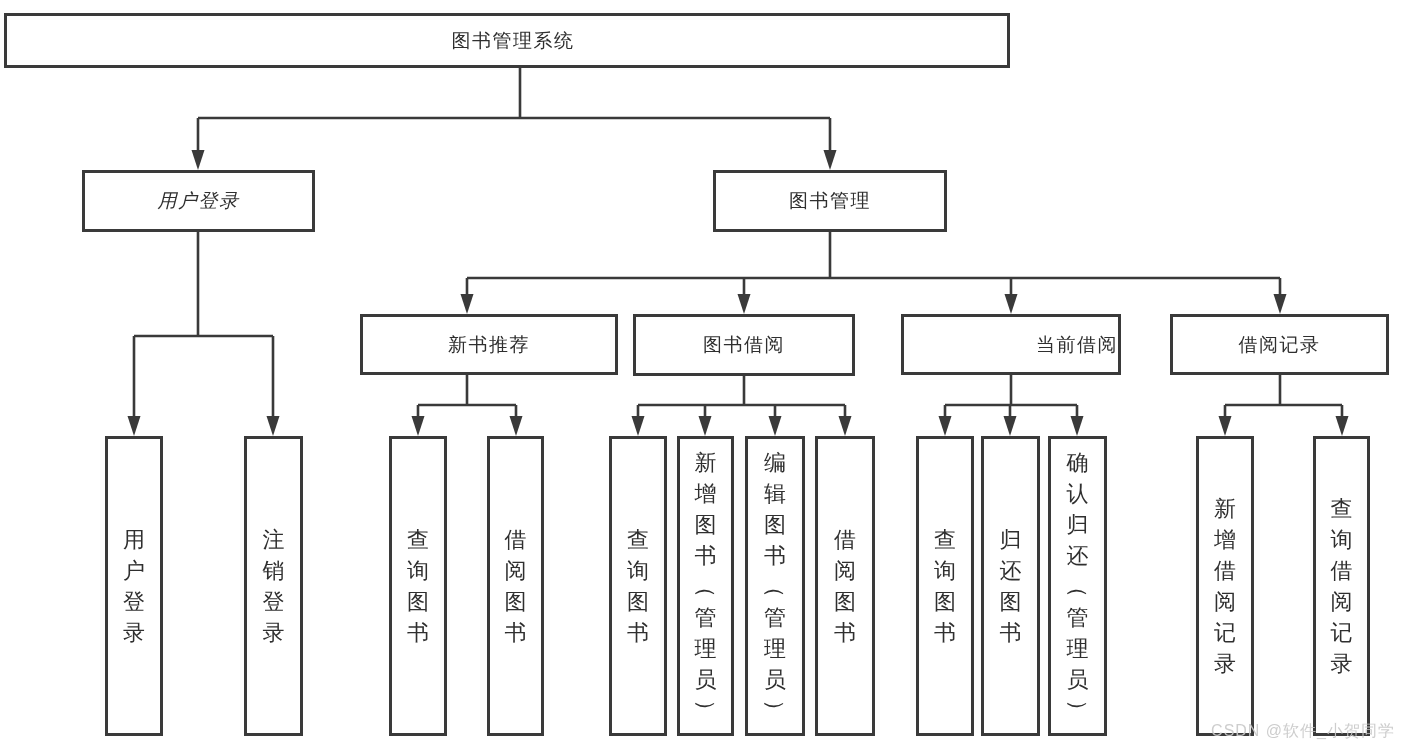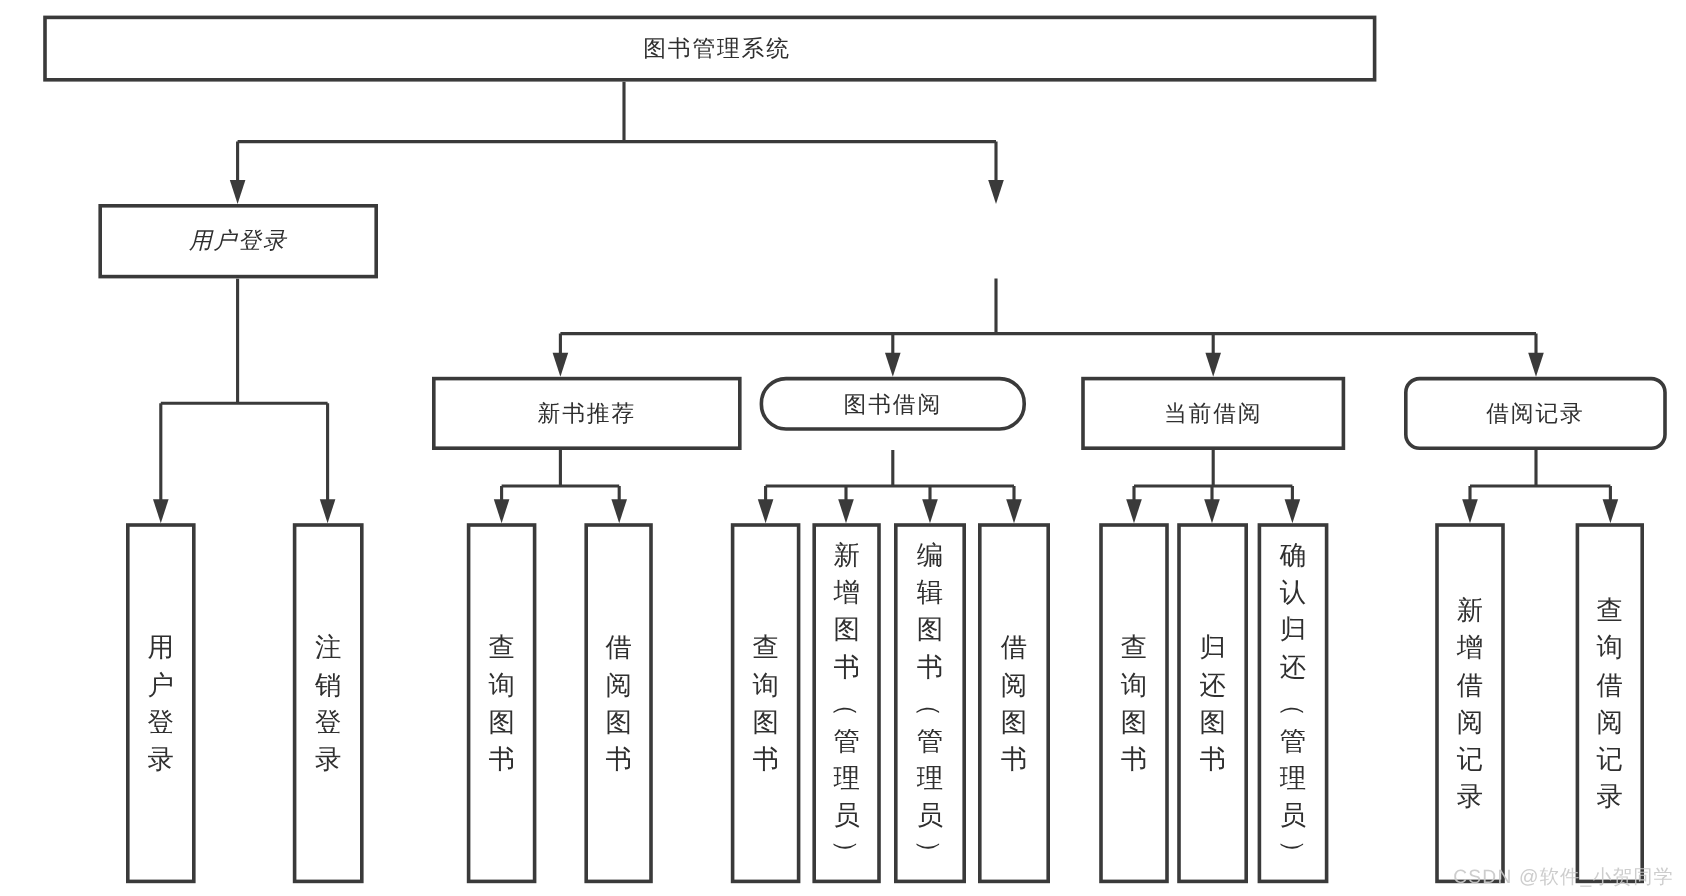--- a/index.html
+++ b/index.html
@@ -85,38 +85,41 @@
       <polygon points="768.5,416 781.5,416 775,436"></polygon>
       <polygon points="838.5,416 851.5,416 845,436"></polygon>
       <polygon points="938.5,416 951.5,416 945,436"></polygon>
       <polygon points="1003.5,416 1016.5,416 1010,436"></polygon>
       <polygon points="1070.5,416 1083.5,416 1077,436"></polygon>
       <polygon points="1218.5,416 1231.5,416 1225,436"></polygon>
       <polygon points="1335.5,416 1348.5,416 1342,436"></polygon>
     </g>
   </svg>
 
-  <div class="box" style="left:36px;top:13px;width:1111px;height:55px;padding-left:12px;">
+  <div class="box" style="left:4px;top:13px;width:1006px;height:55px;padding-left:12px;">
     <span>图书管理系统</span>
   </div>
 
   <div class="box" style="left:82px;top:170px;width:233px;height:62px;font-style:italic;">
     <span>用户登录</span>
   </div>
+  <div class="box" style="left:713px;top:170px;width:234px;height:62px;">
+    <span>图书管理</span>
+  </div>
 
   <div class="box" style="left:360px;top:314px;width:258px;height:61px;">
     <span>新书推荐</span>
   </div>
-  <div class="box" style="left:633px;top:314px;width:222px;height:45px;border-radius:22px;">
+  <div class="box" style="left:633px;top:314px;width:222px;height:62px;">
     <span>图书借阅</span>
   </div>
-  <div class="box" style="left:901px;top:314px;width:220px;height:61px;">
+  <div class="box" style="left:901px;top:314px;width:220px;height:61px;justify-content:flex-end;">
     <span>当前借阅</span>
   </div>
-  <div class="box" style="left:1170px;top:314px;width:219px;height:61px;border-radius:13px;">
+  <div class="box" style="left:1170px;top:314px;width:219px;height:61px;">
     <span>借阅记录</span>
   </div>
 
   <div class="box leaf vtext" style="left:105px;top:436px;width:58px;height:300px;">
       <span class="vchar">用</span>
       <span class="vchar">户</span>
       <span class="vchar">登</span>
       <span class="vchar">录</span>
     </div>
   <div class="box leaf vtext" style="left:244px;top:436px;width:59px;height:300px;">

